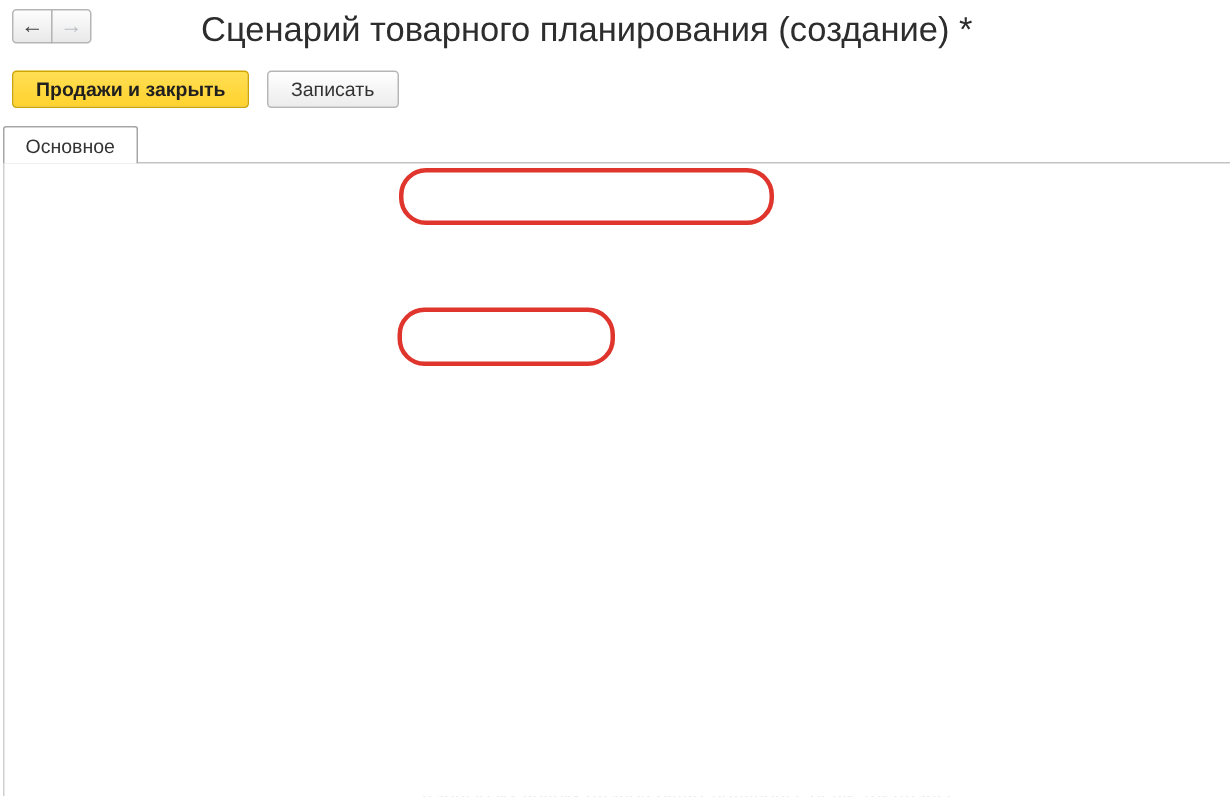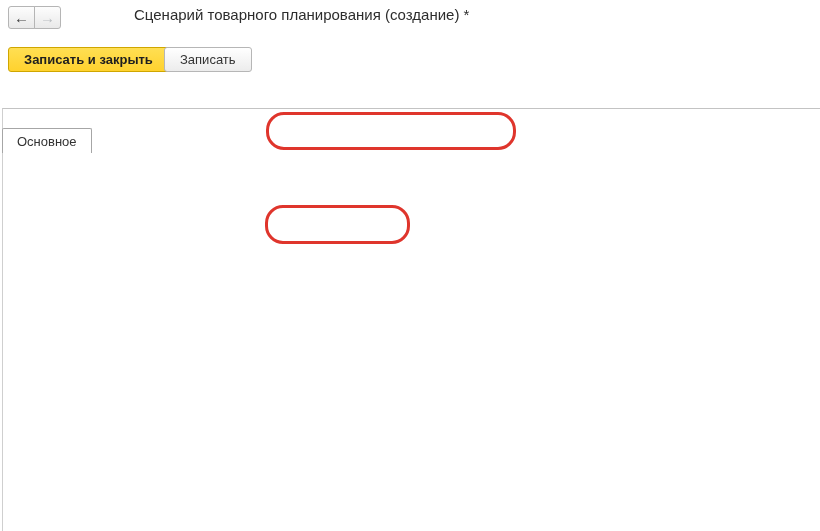--- a/index.html
+++ b/index.html
@@ -10,36 +10,36 @@
     font-size: 13px; color: #333; background: #fff; overflow: hidden;
   }
   
   .navgroup { position:absolute; left:8px; top:6px; display:flex; }
   .navbtn {
     width:27px; height:23px; border:1px solid #b5b5b5; background:linear-gradient(#fdfdfd,#e9e9e9);
     display:flex; align-items:center; justify-content:center; font-size:15px; font-weight:bold; cursor:pointer;
   }
   .navbtn.back { border-radius:3px 0 0 3px; color:#3f3f3f; }
   .navbtn.fwd  { border-radius:0 3px 3px 0; margin-left:-1px; color:#b9bdc1; }
-  .title { position:absolute; left:134px; top:6px; font-size:15px; color:#2d2d2d; white-space:nowrap; }
+  .title { position:absolute; left:134px; top:6px; font-size:23px; color:#2d2d2d; white-space:nowrap; }
   
   .btn {
     position:absolute; top:47px; height:25px; padding:0 15px; border-radius:3px;
     display:flex; align-items:center; justify-content:center; cursor:pointer; white-space:nowrap;
   }
   .btn-primary {
     left:8px; background:linear-gradient(#ffdf53,#ffd22e); border:1px solid #cfa600;
     font-weight:bold; color:#1f1f1f;
   }
-  .btn-normal { left:164px; background:linear-gradient(#ffffff,#ececec); border:1px solid #b6b6b6; color:#333; }
+  .btn-normal { left:178px; background:linear-gradient(#ffffff,#ececec); border:1px solid #b6b6b6; color:#333; }
   
   .tabs { position:absolute; left:2px; top:84px; display:flex; z-index:2; }
   .tab {
     height:24px; padding:0 14px; display:flex; align-items:center; cursor:pointer;
-    border:1px solid #bdbdbd; border-radius:2px 2px 0 0; background:#e9e9e9; margin-right:2px; color:#333;margin-top:44px;
+    border:1px solid #bdbdbd; border-radius:2px 2px 0 0; background:#e9e9e9; margin-right:2px; color:#333;
   }
   .tab.active { height:25px; background:#fff; border-color:#a6a6a6; border-bottom:none; }
   .panel {
     position:absolute; left:2px; top:108px; right:0; bottom:0;
     border-top:1px solid #c3c3c3; border-left:1px solid #cfcfcf; background:#fff; z-index:1;
   }
   .lbl { position:absolute; color:#44474a; white-space:nowrap; }
   .lbl-dis { color:#9aa0a6; }
   
   .name-input {
@@ -86,21 +86,21 @@
   <div class="navgroup">
     <div class="navbtn back">
       <span>←</span>
     </div>
     <div class="navbtn fwd">
       <span>→</span>
     </div>
   </div>
   <div class="title">Сценарий товарного планирования (создание) *</div>
 
-  <div class="btn btn-primary">Записать и закрыть</div>
+  <div class="btn btn-primary">Продажи и закрыть</div>
   <div class="btn btn-normal">Записать</div>
 
   <div class="tabs">
     <div class="tab active">Основное</div>
   </div>
   <div class="panel"></div>
 
   <div class="lbl" style="left:10px; top:124px;">Наименование:</div>
   <div class="name-input">
     <span class="sel">Продажи по ценовым группам</span>

